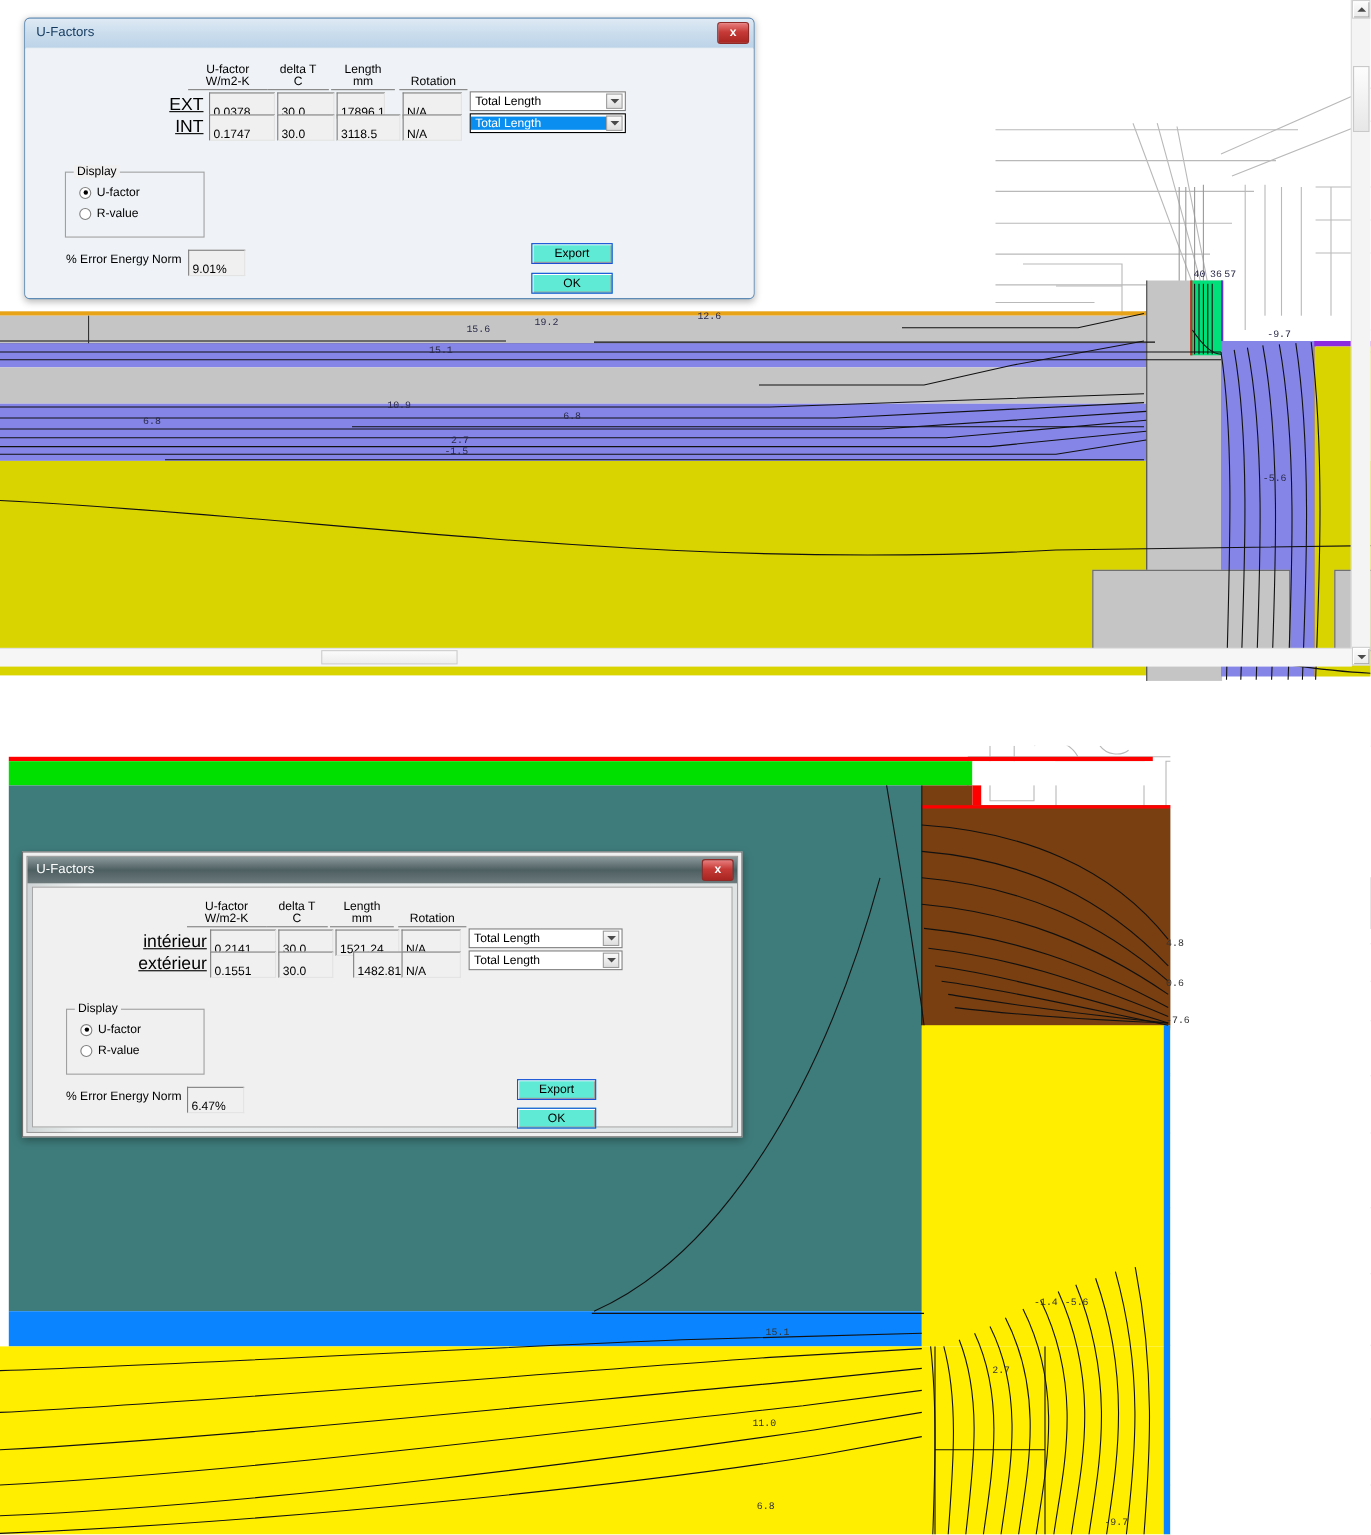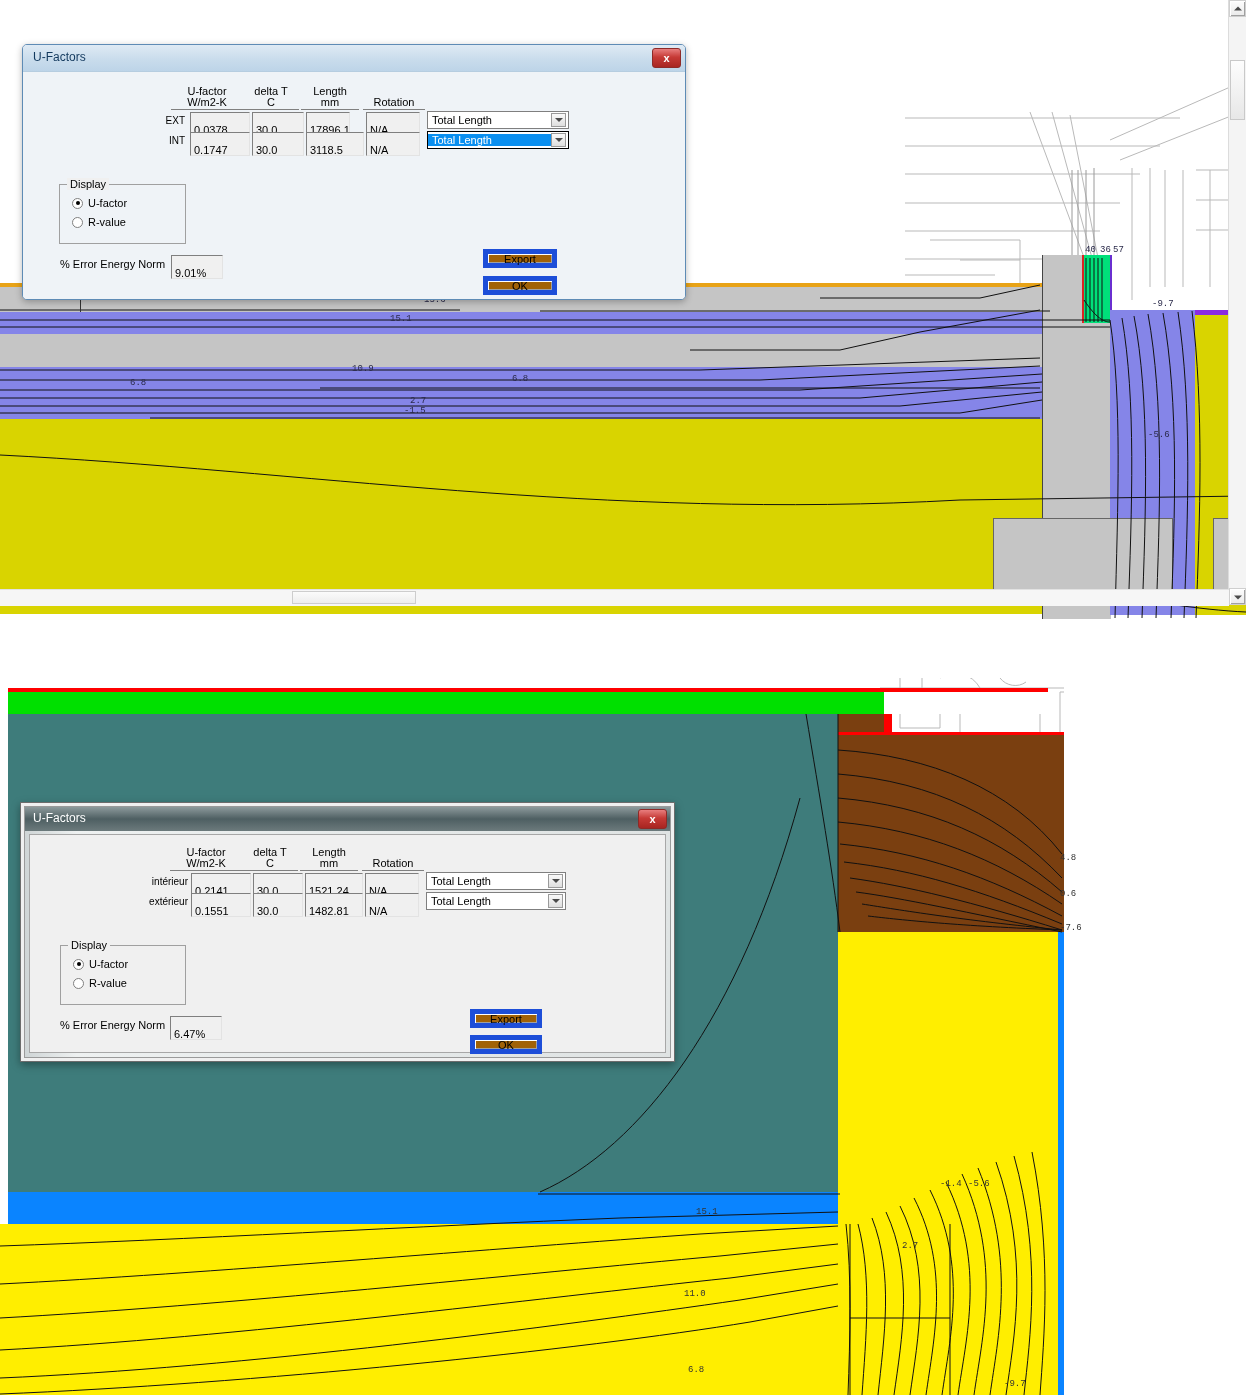--- a/index.html
+++ b/index.html
@@ -40,21 +40,21 @@
   
   #toolbar{position:absolute;left:0;top:650px;width:1246px;height:28px;
     background:linear-gradient(#fdfdfd,#f0f0f0);border-bottom:1px solid #c8c8c8;}
   .tb-row{display:flex;align-items:center;height:28px;padding-left:3px;}
   .tbtn{width:24px;height:24px;display:flex;align-items:center;justify-content:center;}
   .tsep{width:1px;height:18px;background:#c6c6c6;margin:0 4px;}
   .tb-dd{width:16px;height:16px;border:1px solid #c4c4c4;background:linear-gradient(#fcfcfc,#ececec);
      display:flex;align-items:center;justify-content:center;margin-left:4px;}
 
   
-  .dlg{position:absolute;margin-top:28px;}
+  .dlg{position:absolute;}
   .dlg-aero{border:1px solid #5e8bb5;border-radius:5px;
     background:#eff3f7;box-shadow:0 2px 7px rgba(0,0,0,.28);}
   .dlg-aero .tbar{height:26px;border-radius:4px 4px 0 0;
     background:linear-gradient(#dfeaf4,#c9dcec 55%,#bdd4e8);
     border-bottom:1px solid #b6cde0;position:relative;}
   .dlg-aero .ttl{position:absolute;left:10px;top:5px;font-size:12px;color:#13395e;}
   .closebtn{position:absolute;top:3px;right:4px;width:27px;height:18px;border-radius:3px;
     background:linear-gradient(#e87e7e,#c63a36 45%,#a82521);border:1px solid #8e2a27;
     display:flex;align-items:center;justify-content:center;color:#fff;font-size:11px;font-weight:bold;}
   .dlg-aero .body{position:relative;background:#eff3f7;height:calc(100% - 27px);border-radius:0 0 4px 4px;}
@@ -67,40 +67,40 @@
     background:linear-gradient(90deg,#cfd5d6,#eef1f1 8%,#e6eaea 50%,#dfe3e3);position:relative;}
   .dlg-silver .tbar{height:24px;position:relative;
     background:linear-gradient(#8d9a9c,#4e5f62 50%,#6c7a7c);}
   .dlg-silver .ttl{position:absolute;left:8px;top:4px;font-size:12px;color:#ffffff;}
   .dlg-silver .body{position:absolute;left:4px;right:4px;top:27px;bottom:4px;
     background:#f0f0f0;border:1px solid #a7a7a7;}
 
   
   .colhead{position:absolute;text-align:center;font-size:11px;line-height:11px;color:#000;}
   .colhead .u{border-bottom:1px solid #808080;padding-bottom:1px;display:block;}
-  .rowlbl{position:absolute;text-align:right;font-size:10px;}
+  .rowlbl{position:absolute;text-align:right;font-size:16px;text-decoration:underline;}
   .fld{position:absolute;height:16px;background:#fff;border:1px solid #7f7f7f;
      border-right-color:#e3e3e3;border-bottom-color:#e3e3e3;box-sizing:border-box;
      font-size:11px;padding:11px 3px;line-height:13px;color:#000;overflow:hidden;white-space:nowrap;}
   .fld.ro{background:#f0f0f0;}
   .combo{position:absolute;height:18px;background:#fff;border:1px solid #7f7f7f;
      box-sizing:border-box;display:flex;align-items:center;}
   .combo .txt{flex:1;padding-left:4px;font-size:11px;white-space:nowrap;overflow:hidden;}
   .combo.sel{border:1px solid #000;}
   .combo.sel .txt{background:#0a8ff0;color:#fff;}
   .combo .arrowbox{width:15px;height:14px;margin-right:2px;
      background:linear-gradient(#fafafa,#dedede);border:1px solid #9a9a9a;box-sizing:border-box;
      display:flex;align-items:center;justify-content:center;}
   .group{position:absolute;border:1px solid #a0a0a0;padding-left:20px;}
   .group .glbl{position:absolute;top:-7px;left:7px;background:#f0f0f0;padding:0 3px;font-size:11px;}
   .radio{position:absolute;display:flex;align-items:center;font-size:11px;}
   .radio .dot{width:11px;height:11px;border-radius:50%;border:1px solid #808080;
      background:#fff;margin-right:5px;display:flex;align-items:center;justify-content:center;box-sizing:border-box;}
   .radio.on .dot::after{content:"";width:4px;height:4px;border-radius:50%;background:#000;}
-  .btn{position:absolute;height:19px;background:#a16207;border:5px solid #1d4ed8;
+  .btn{position:absolute;height:19px;background:#5eead4;border:1px solid #1d4ed8;
      box-shadow:inset 1px 1px 0 #fff, inset -1px -1px 0 #a0a0a0;
      display:flex;align-items:center;justify-content:center;font-size:11px;box-sizing:border-box;}
   .statictxt{position:absolute;font-size:11px;}
 </style>
 </head>
 <body>
 
 <div class="panel" id="panel-top">
   <div class="canvas">
 
@@ -535,21 +535,21 @@
         <div class="combo" style="left:396px;top:37px;width:140px;">
           <span class="txt">Total Length</span>
           <span class="arrowbox">
               <span class="arrow d" style="position:static;transform:none;"></span>
             </span>
         </div>
 
         <div class="rowlbl" style="left:70px;top:61px;width:88px;">extérieur</div>
         <div class="fld ro" style="left:161px;top:58px;width:60px;">0.1551</div>
         <div class="fld ro" style="left:223px;top:58px;width:50px;">30.0</div>
-        <div class="fld ro" style="left:275px;top:58px;width:58px;">1482.81</div>
+        <div class="fld ro" style="left:291px;top:58px;width:58px;">1482.81</div>
         <div class="fld ro" style="left:335px;top:58px;width:54px;">N/A</div>
         <div class="combo" style="left:396px;top:57px;width:140px;">
           <span class="txt">Total Length</span>
           <span class="arrowbox">
               <span class="arrow d" style="position:static;transform:none;"></span>
             </span>
         </div>
 
         <div class="group" style="left:30px;top:110px;width:104px;height:58px;">
           <span class="glbl">Display</span>

